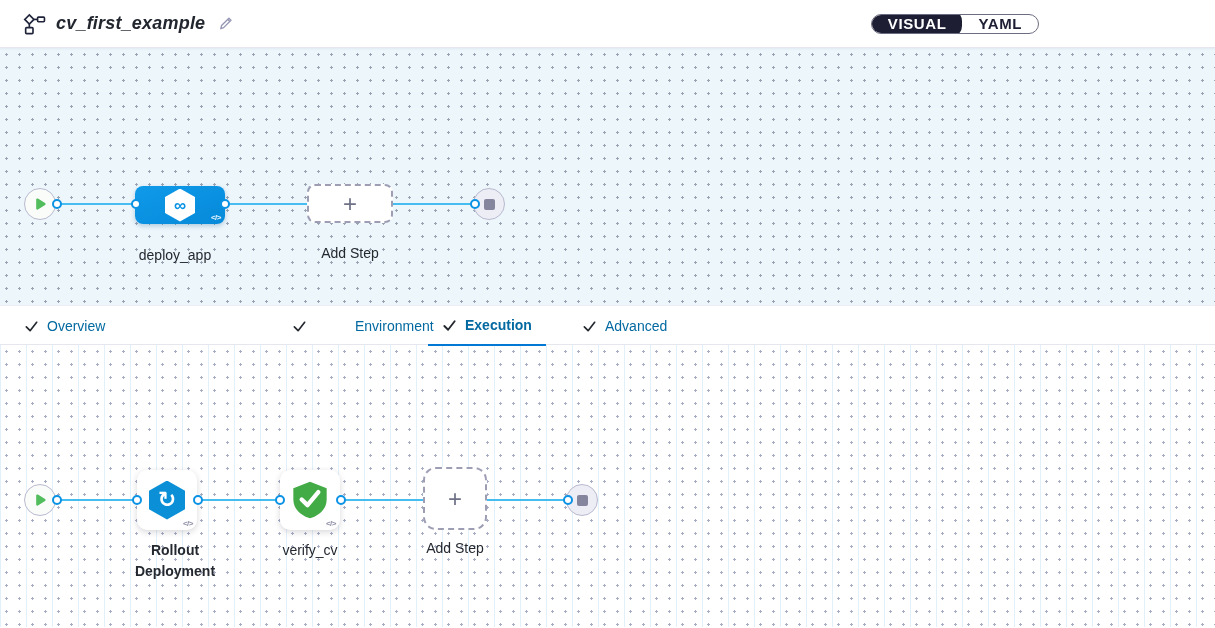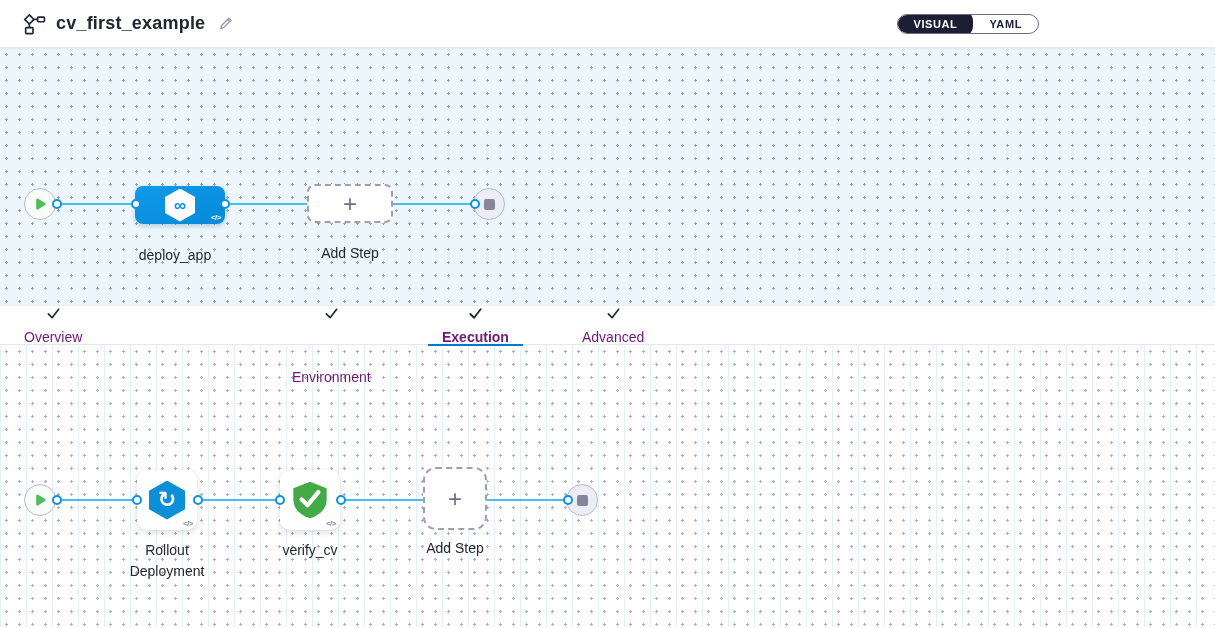--- a/index.html
+++ b/index.html
@@ -12,30 +12,30 @@
   
   .header{
     position:relative; height:48px; background:#fff;
     border-bottom:1px solid #e6e7ee;
     box-shadow:0 1px 2px rgba(40,41,61,.06);
     display:flex; align-items:center; justify-content:space-between;
     padding:0 16px 0 20px; z-index:5;
   }
   .header-left{ display:flex; align-items:center; gap:10px; }
   .pipeline-glyph svg{ display:block; }
-  .page-title{ font-size:18px; font-weight:bold; color:#22262e; letter-spacing:.2px; }
+  .page-title{ font-size:18px; font-weight:bold; color:#22262e; letter-spacing:.2px;font-style:italic; }
   .pencil-btn{ background:none; border:none; cursor:pointer; padding:2px; display:flex; }
 
   .view-toggle{
     display:flex; align-items:center; height:20px; border:1px solid #6b6d80;
     border-radius:11px; overflow:hidden; background:#fff; margin-right:160px;
   }
   .view-toggle .seg{
     border:none; background:transparent; height:27px; min-width:61px;
-    font-family:inherit; font-size:11px; font-weight:bold; letter-spacing:.6px;
+    font-family:inherit; font-size:15px; font-weight:bold; letter-spacing:.6px;
     color:#1d1d33; cursor:pointer; padding:0 16px; line-height:18px;
   }
   .view-toggle .seg.active{
     background:#1d1d33; color:#fff; border-radius:11px;
   }
 
   
   .canvas{ position:relative; }
   .canvas-stage{
     height:257px;
@@ -106,22 +106,22 @@
     color:#24282f; line-height:21px; z-index:2;
   }
 
   
   .tab-bar{
     position:relative; height:40px; background:#fff;
     border-top:1px solid #eceef3; border-bottom:1px solid #e6e7ee; z-index:4;
   }
   .tab{
     position:absolute; top:0; height:40px; display:flex; align-items:center;
-    gap:8px; padding:0 14px; font-size:14px; color:#701a75; cursor:pointer;
-    background:none; border:none; font-family:inherit;flex-direction:column;
+    gap:8px; padding:0 14px; font-size:14px; color:#0369a1; cursor:pointer;
+    background:none; border:none; font-family:inherit;
   }
   .tab.active{ font-weight:bold; border-bottom:2.5px solid #0278d5; }
   .tab svg{ flex:none; }
 </style>
 </head>
 <body>
 
 <div class="header">
   <div class="header-left">
     <span class="pipeline-glyph">
@@ -244,16 +244,16 @@
 
   <div class="add-box add-step-box" style="left:423px; top:122px;">
     <span class="plus-glyph">+</span>
   </div>
 
   <div class="port" style="left:563px; top:150px;"></div>
   <div class="node-circle node-end" style="left:566px; top:139px;">
     <span class="stop-square"></span>
   </div>
 
-  <div class="node-label" style="left:117px; top:195px; width:100px;">Rollout Deployment</div>
+  <div class="node-label" style="left:125px; top:195px; width:100px;font-weight:bold;">Rollout Deployment</div>
   <div class="node-label" style="left:250px; top:195px;">verify_cv</div>
   <div class="node-label" style="left:395px; top:193px;">Add Step</div>
 </div>
 
 </body></html>

